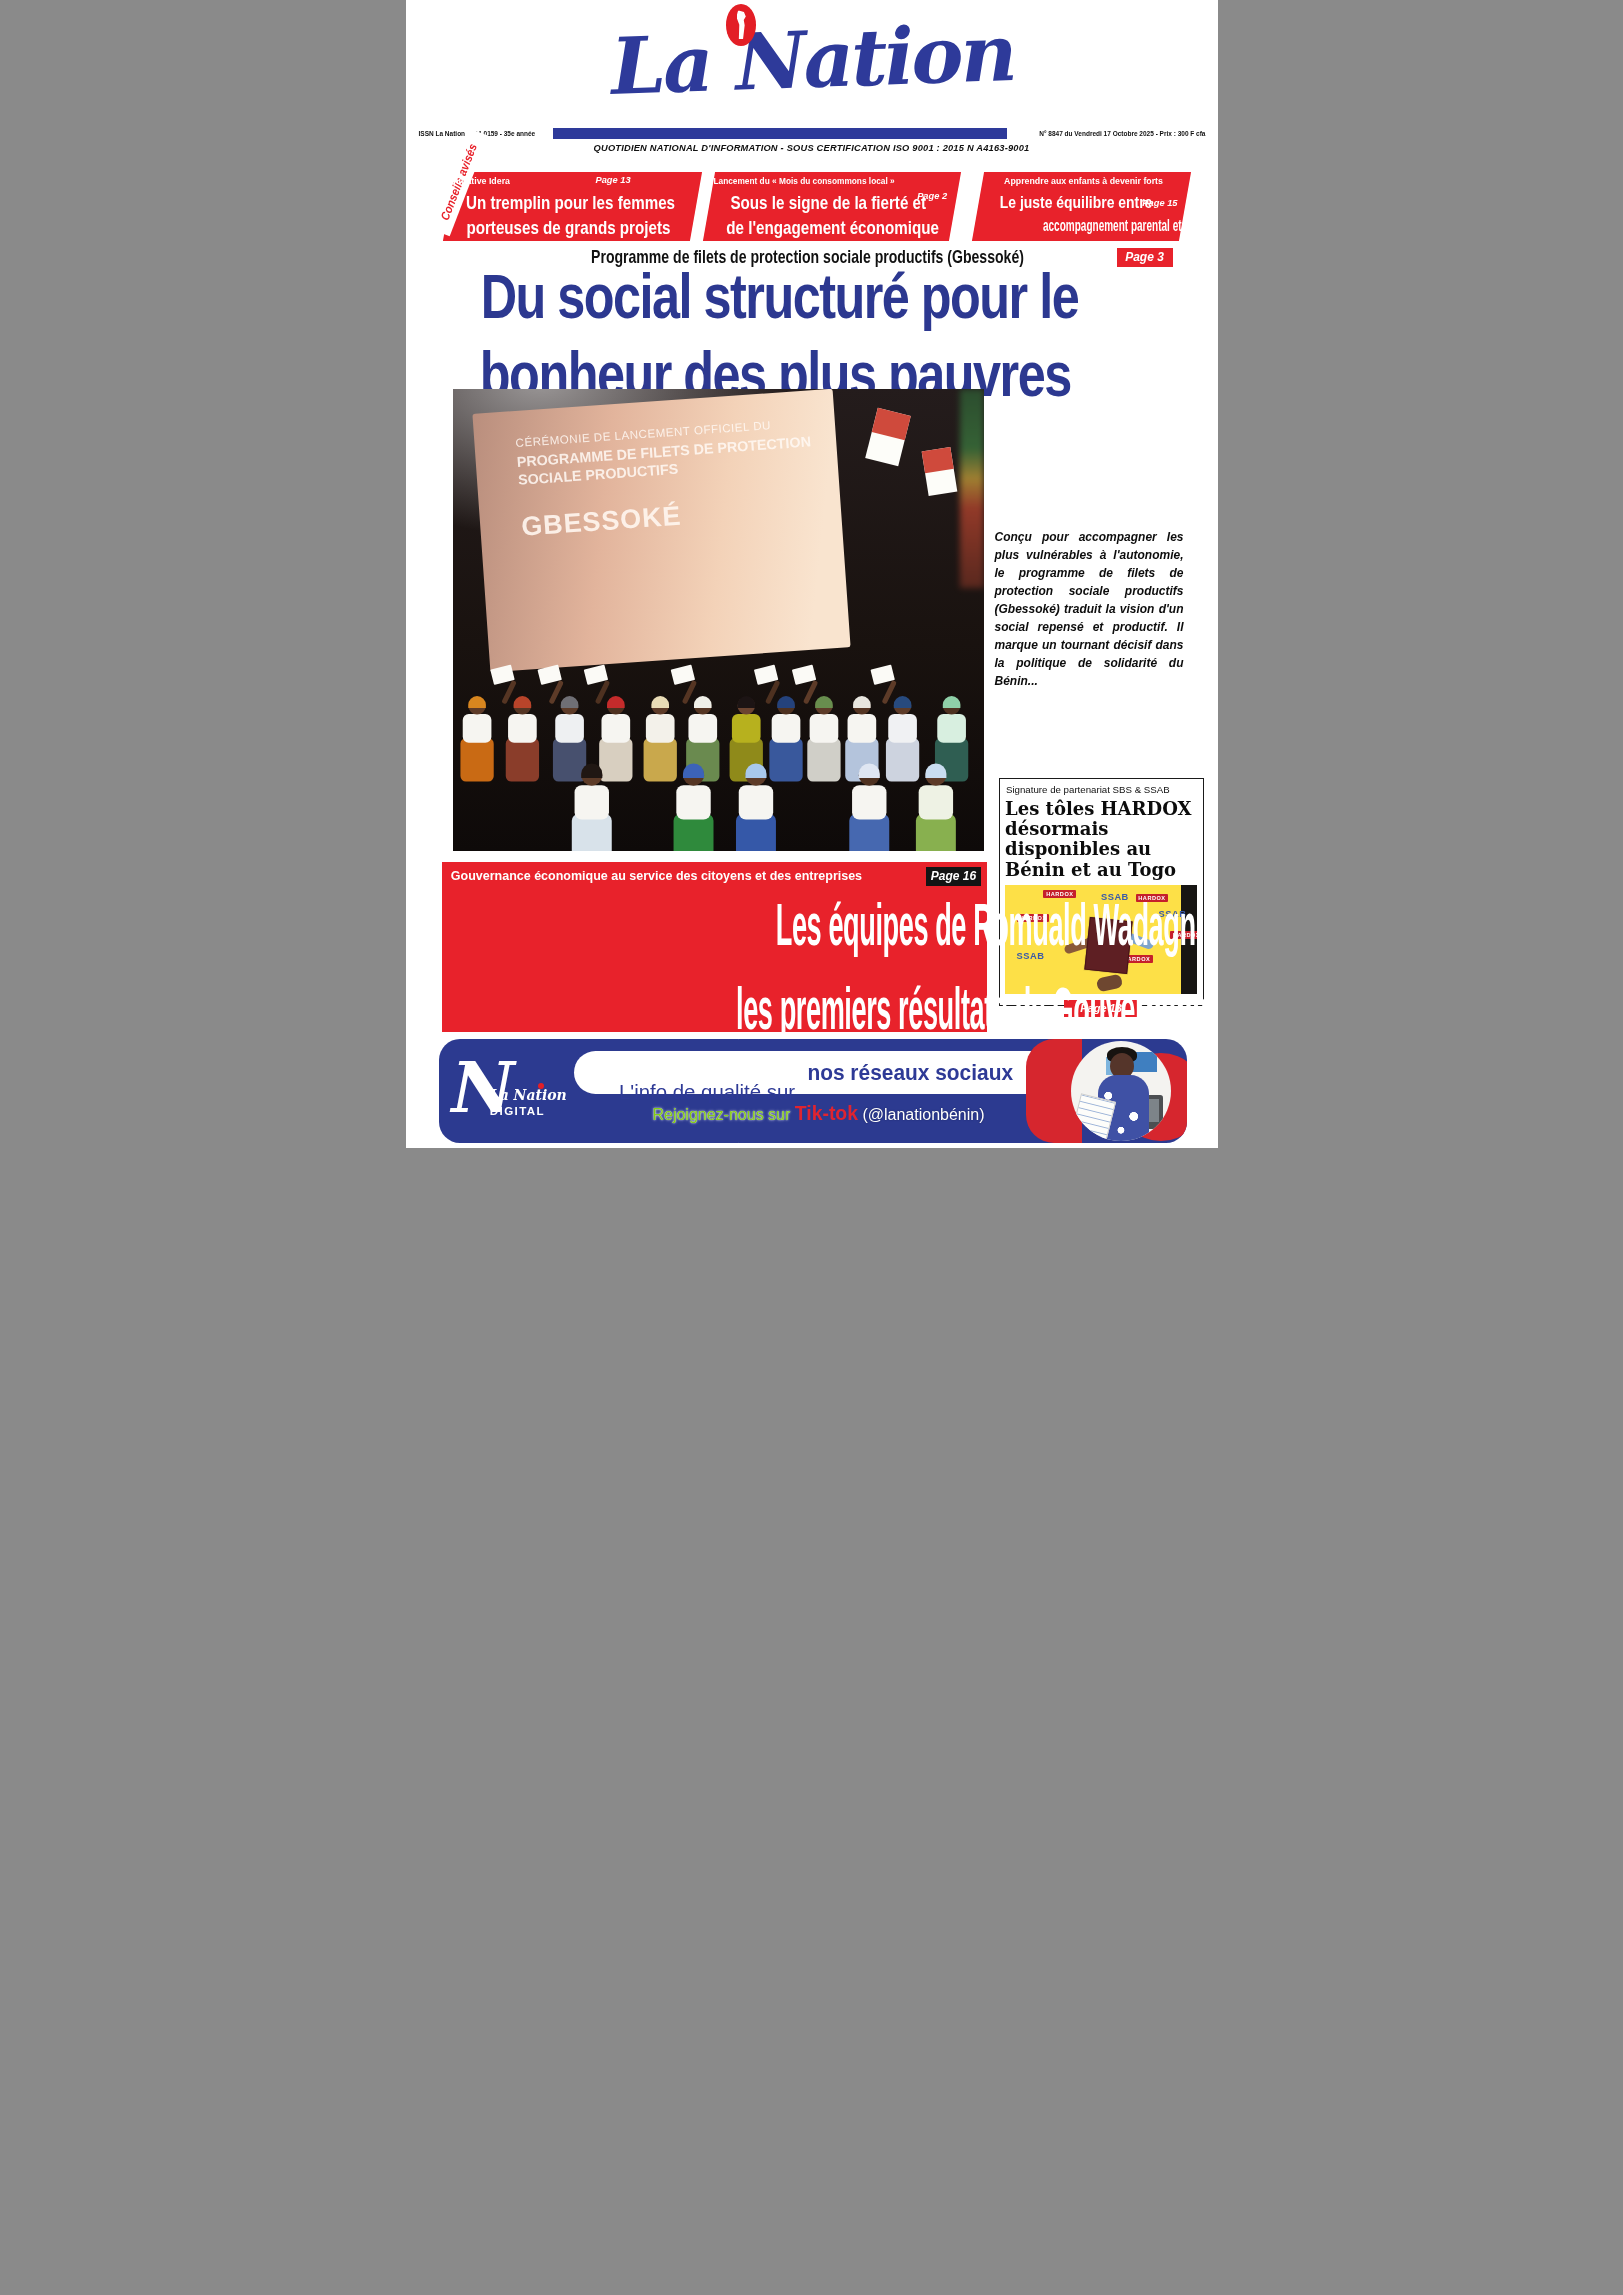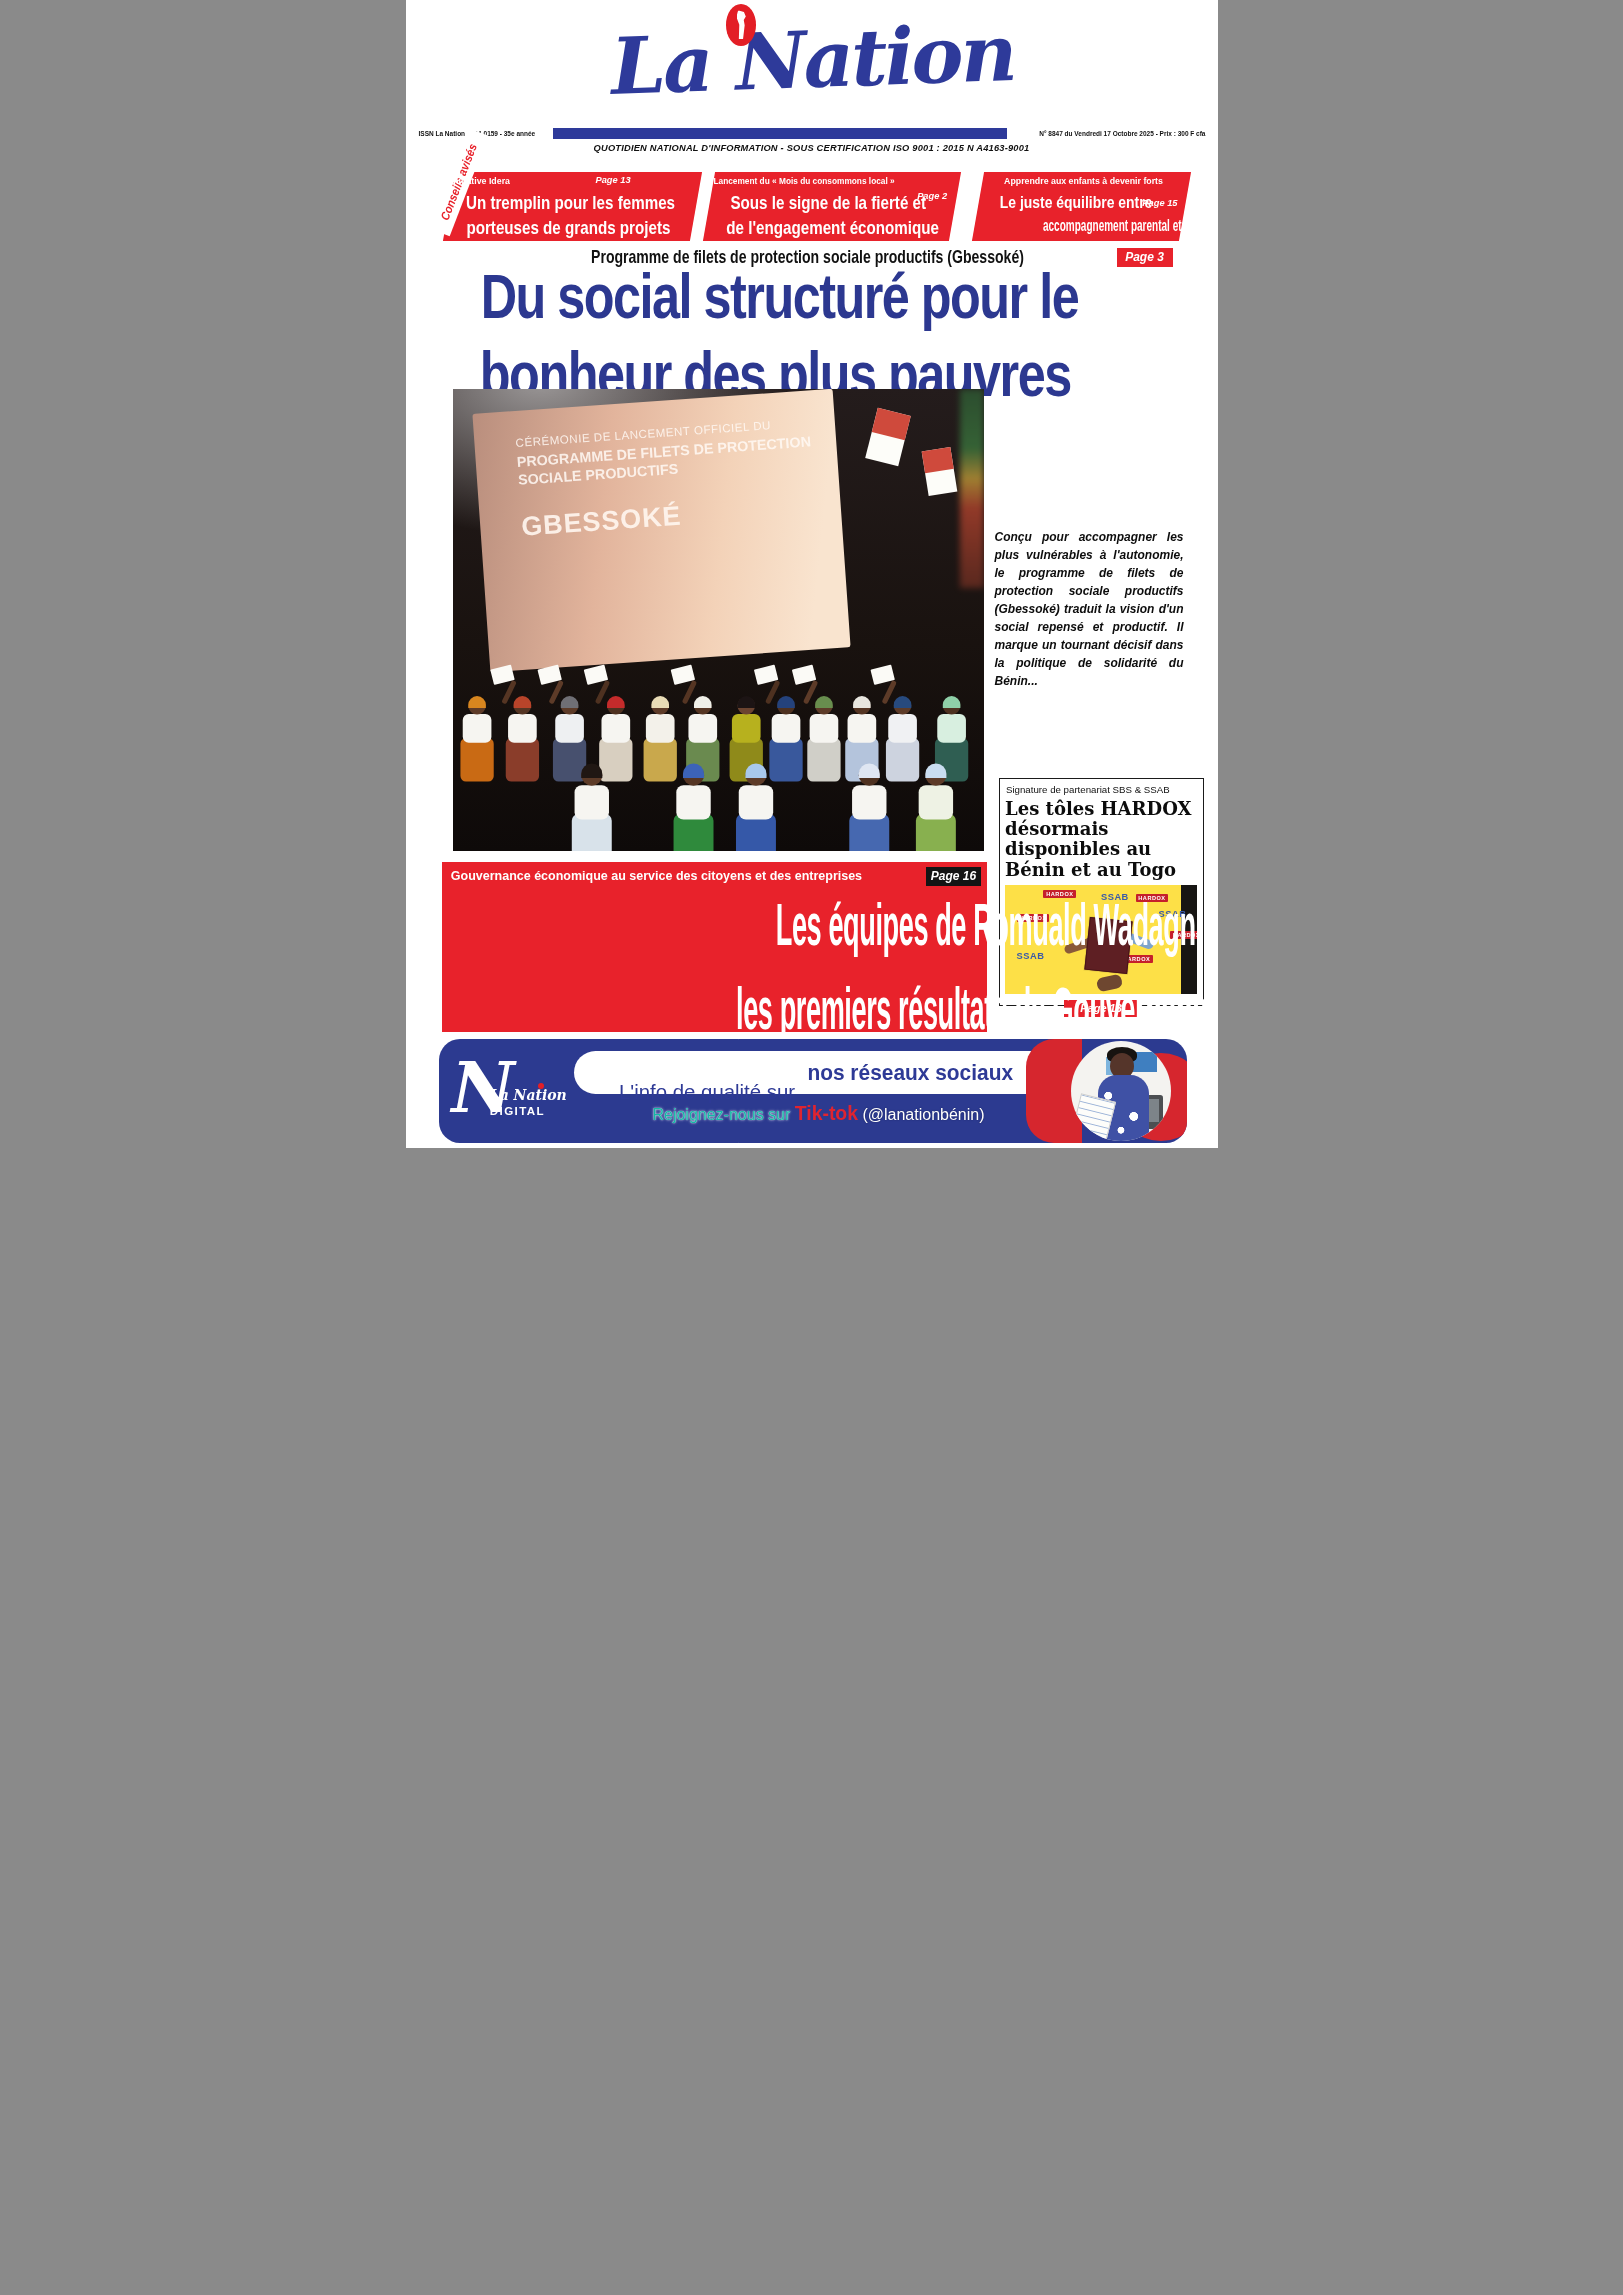--- a/index.html
+++ b/index.html
@@ -101,21 +101,21 @@
         font-size:69px;color:#fff;line-height:88px;}
   .ft-script{position:absolute;left:43px;top:43px;font-family:"DejaVu Serif",serif;font-style:italic;font-weight:bold;
              font-size:14px;color:#fff;white-space:nowrap;}
   .ft-dot{position:absolute;left:91px;top:39px;width:6.5px;height:6.5px;background:#e31e26;border-radius:50%;}
   .ft-digital{position:absolute;left:43px;top:60px;font-size:11.6px;font-weight:bold;color:#fff;letter-spacing:1.4px;}
   .pill{position:absolute;left:135px;top:12px;width:490px;height:43px;background:#fff;border-radius:22px;
         display:flex;align-items:center;justify-content:center;white-space:nowrap;}
   .pill .p1{color:#2e3a96;font-size:20.4px;margin-top:40px;}
   .pill .p2{color:#2e3a96;font-size:22px;font-weight:bold;margin-left:6.5px;transform:scaleX(.95);display:inline-block;}
   .ft-line2{position:absolute;left:135px;top:63px;width:490px;text-align:center;white-space:nowrap;font-size:16px;}
-  .ft-line2 .r1{color:#14b8a6;font-weight:500;text-shadow:0 0 2.8px rgba(255,255,255,.9),0 0 0.9px rgba(255,255,255,.9);}
+  .ft-line2 .r1{color:#84cc16;font-weight:500;text-shadow:0 0 2.8px rgba(255,255,255,.9),0 0 0.9px rgba(255,255,255,.9);}
   .ft-line2 .r2{color:#e02430;font-weight:bold;font-size:19.4px;}
   .ft-line2 .r3{color:#fff;font-weight:500;text-shadow:0 0 1.4px rgba(20,25,70,.8);}
   .ft-redblob{position:absolute;right:-18.5px;top:14px;width:88px;height:88px;background:#d6262e;border-radius:50%;}
   .ft-photo{position:absolute;right:15.7px;top:1.9px;width:100px;height:100px;border-radius:50%;background:#f4f3f0;overflow:hidden;}
   .ft-crescent{position:absolute;right:105px;top:0px;width:56px;height:104px;background:#d6262e;
                border-radius:28px 0 0 28px;}
   .fw-wall1{position:absolute;right:14px;top:11px;width:28px;height:20.4px;background:#3f7fc0;}
   .fw-wall2{position:absolute;right:44px;top:15.7px;width:20.4px;height:18.5px;background:#7db4dd;}
   .fw-monitor{position:absolute;right:8.3px;bottom:12px;width:40px;height:34px;background:#4c4f52;border-radius:2.8px;}
   .fw-monitor::after{content:"";position:absolute;left:3.7px;top:3.7px;right:3.7px;bottom:6.5px;background:#7d8489;}

